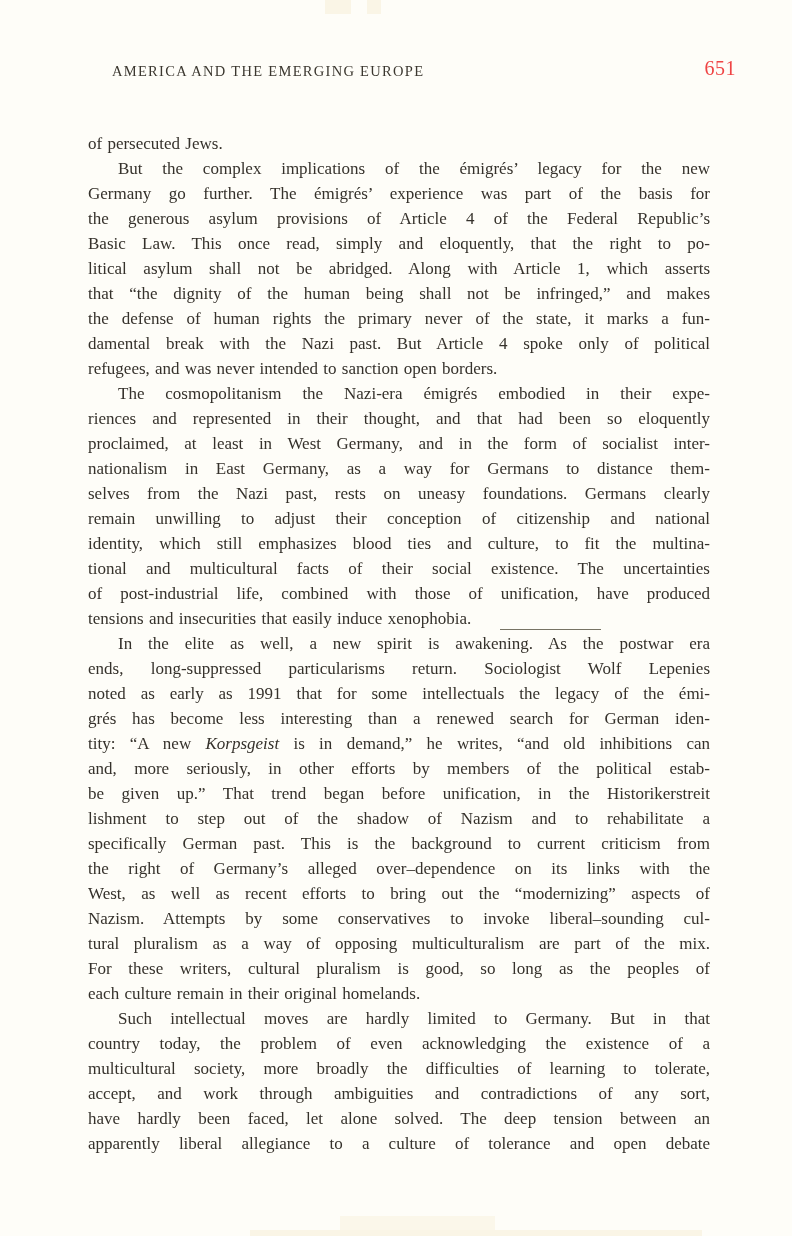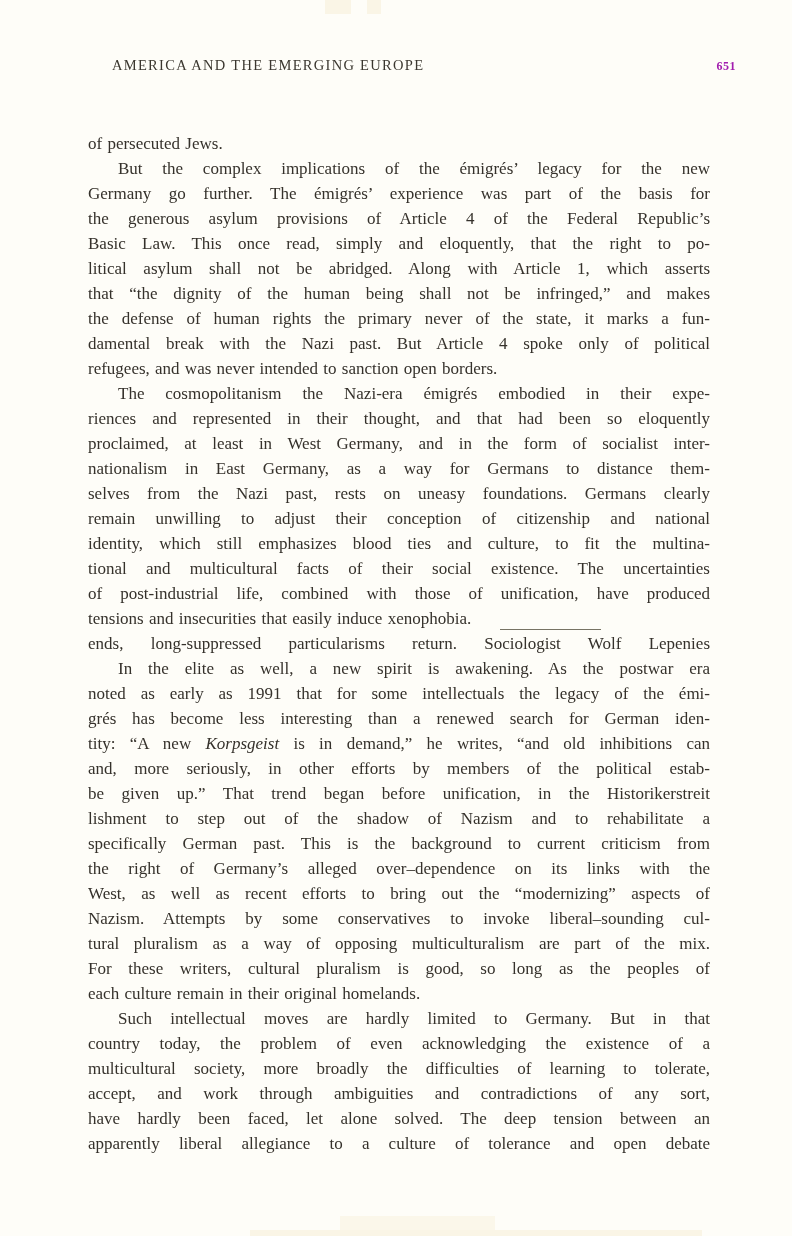--- a/index.html
+++ b/index.html
@@ -26,23 +26,23 @@
     align-items: flex-end;
     margin-left: 24px;
   }
   .running-title {
     font-size: 14.5px;
     letter-spacing: 1.3px;
     color: #3b372f;
     white-space: nowrap;
   }
   .page-number {
-    font-size: 12px;
-    font-weight: bold;
-    color: #a21caf;
+    font-size: 20px;
+    font-weight: normal;
+    color: #ef4444;
     letter-spacing: 0.5px;
   }
 
   
   .body-text {
     position: absolute;
     left: 88px;
     top: 131px;
     width: 622px;
     color: #35312b;
@@ -111,22 +111,22 @@
       <div class="line">proclaimed, at least in West Germany, and in the form of socialist inter-</div>
       <div class="line">nationalism in East Germany, as a way for Germans to distance them-</div>
       <div class="line">selves from the Nazi past, rests on uneasy foundations. Germans clearly</div>
       <div class="line">remain unwilling to adjust their conception of citizenship and national</div>
       <div class="line">identity, which still emphasizes blood ties and culture, to fit the multina-</div>
       <div class="line">tional and multicultural facts of their social existence. The uncertainties</div>
       <div class="line">of post-industrial life, combined with those of unification, have produced</div>
       <div class="line no-justify">tensions and insecurities that easily induce xenophobia.</div>
     </div>
     <div class="para">
+      <div class="line indent">In the elite as well, a new spirit is awakening. As the postwar era</div>
       <div class="line">ends, long-suppressed particularisms return. Sociologist Wolf Lepenies</div>
-      <div class="line indent">In the elite as well, a new spirit is awakening. As the postwar era</div>
       <div class="line">noted as early as 1991 that for some intellectuals the legacy of the émi-</div>
       <div class="line">grés has become less interesting than a renewed search for German iden-</div>
       <div class="line"><span>tity: “A new </span><span class="it">Korpsgeist</span><span> is in demand,” he writes, “and old inhibitions can</span></div>
       <div class="line">and, more seriously, in other efforts by members of the political estab-</div>
       <div class="line">be given up.” That trend began before unification, in the Historikerstreit</div>
       <div class="line">lishment to step out of the shadow of Nazism and to rehabilitate a</div>
       <div class="line">specifically German past. This is the background to current criticism from</div>
       <div class="line">the right of Germany’s alleged over–dependence on its links with the</div>
       <div class="line">West, as well as recent efforts to bring out the “modernizing” aspects of</div>
       <div class="line">Nazism. Attempts by some conservatives to invoke liberal–sounding cul-</div>

